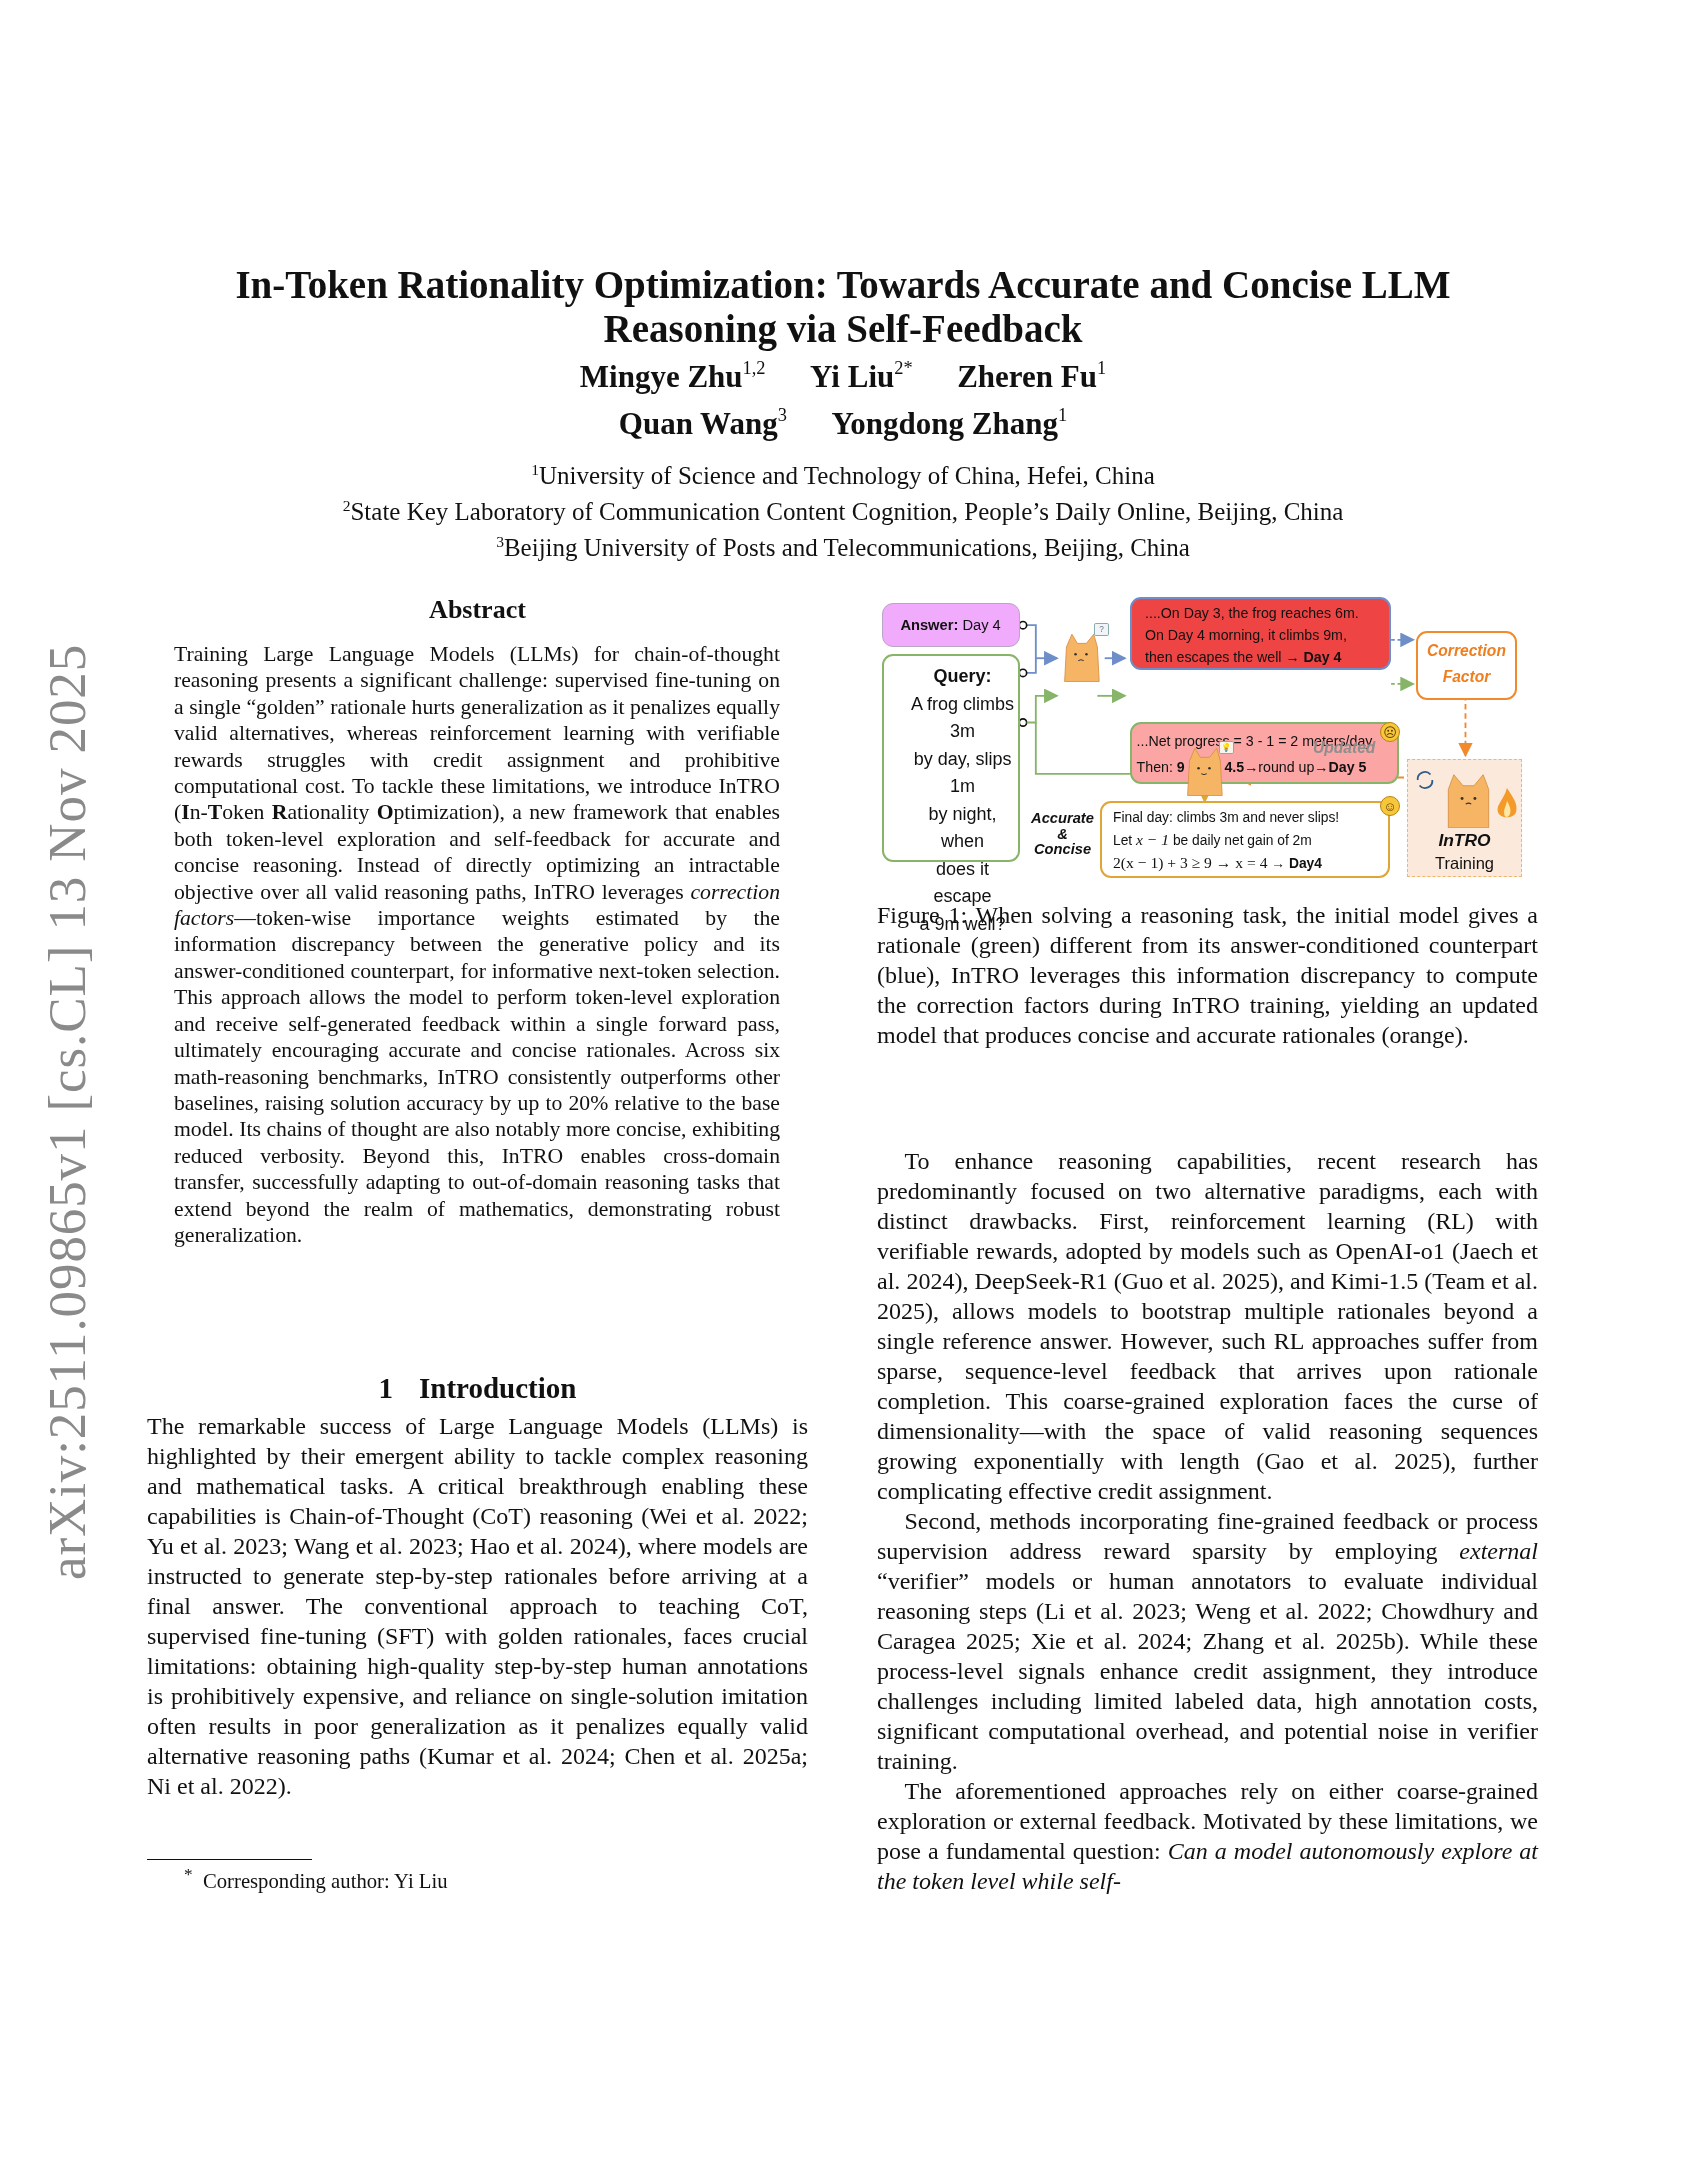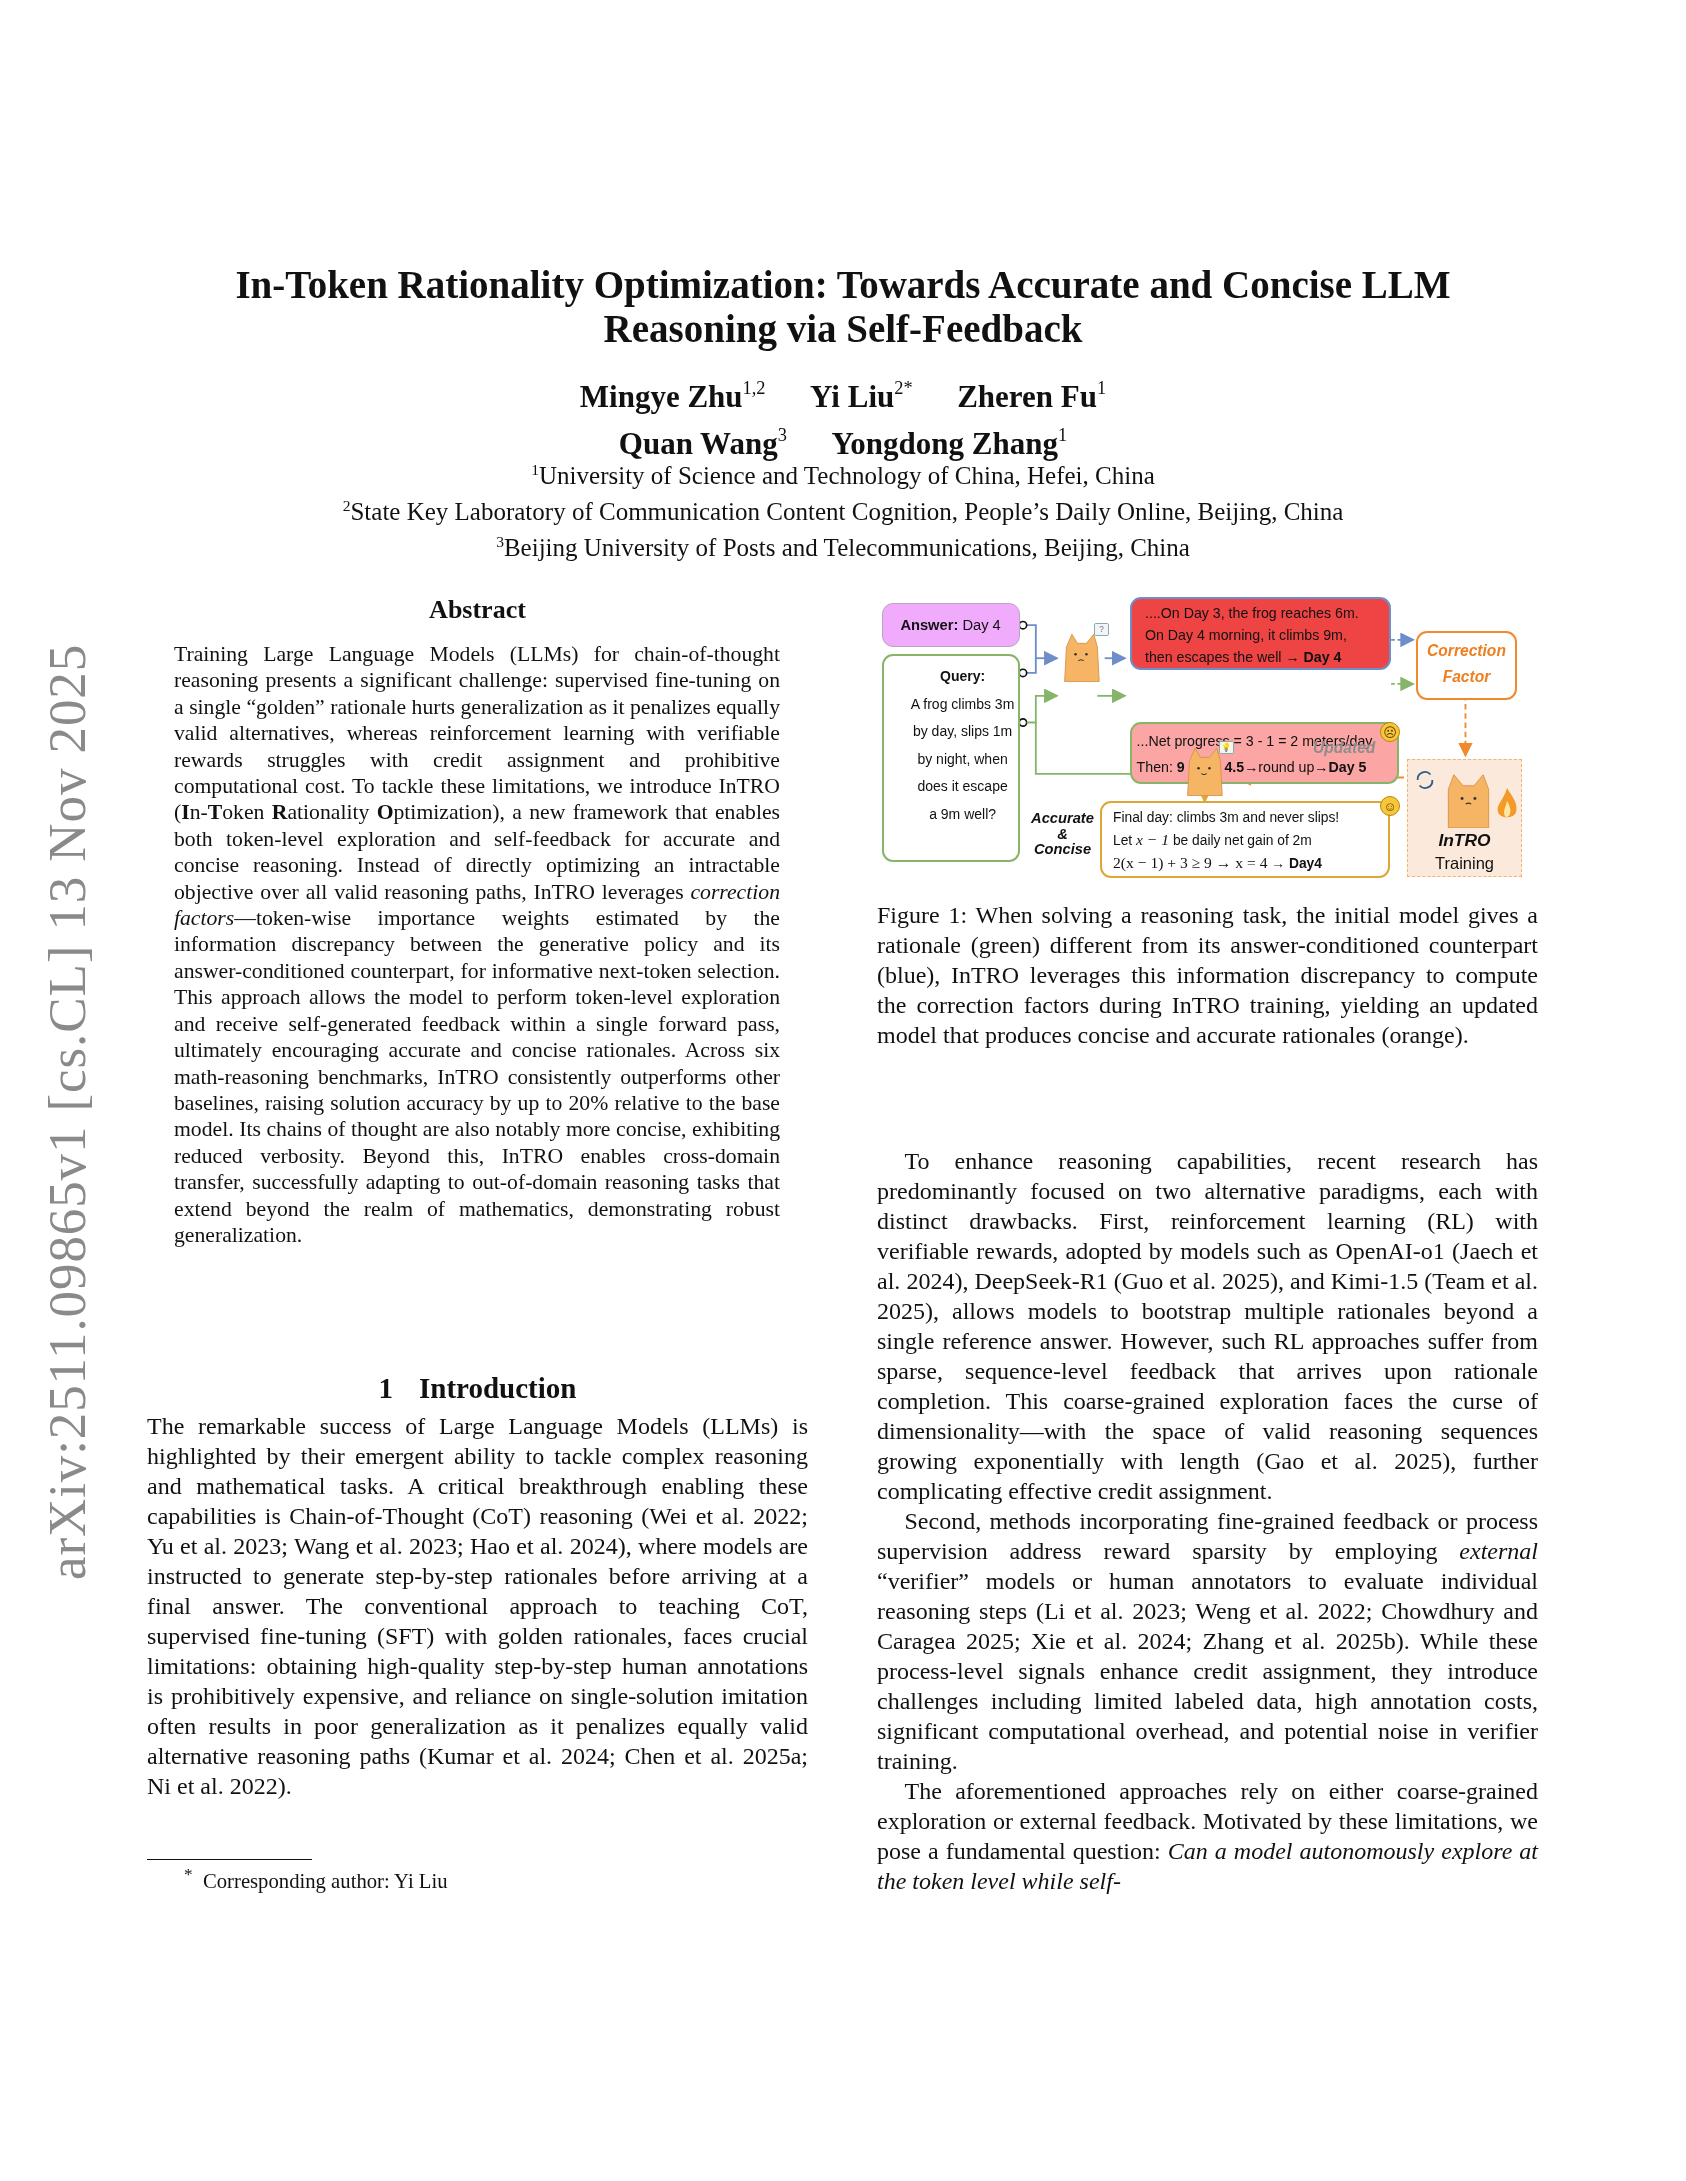--- a/index.html
+++ b/index.html
@@ -2,21 +2,21 @@
 <html style="font-size:14.7px"><head>
 <meta charset="utf-8">
 <style>
   html, body { margin:0; padding:0; background:#ffffff; }
   body { width:1686px; height:2182px; position:relative; overflow:hidden;
          font-family:"Liberation Serif", "DejaVu Serif", serif; color:#111; }
   .arxiv { position:absolute; left:37px; top:1580px; transform-origin:0 0; transform:rotate(-90deg);
            font-size:53px; color:#8a8a8a; letter-spacing:0.9px; white-space:nowrap; width:1010px; }
   .title { position:absolute; left:147px; width:1392px; top:263px; text-align:center;
            font-weight:bold; font-size:39px; line-height:44px; }
-  .authors { position:absolute; left:147px; width:1392px; top:369px; text-align:center;
+  .authors { position:absolute; left:147px; width:1392px; top:349px; text-align:center;
            font-weight:bold; font-size:31px; line-height:39px; }
   .authors .a { margin:0 18.4px; }
   .authors sup { font-weight:normal; font-size:18.4px; vertical-align:13px; }
   .affils { position:absolute; left:147px; width:1392px; top:455px; text-align:center;
            font-size:25px; line-height:30px; }
   .affils sup { font-size:15.6px; vertical-align:9.2px; }
   .col-left { position:absolute; left:147px; width:661px; }
   .col-right { position:absolute; left:877px; width:661px; }
   .abs-head { top:595px; text-align:center; font-weight:bold; font-size:26px; }
   .abs-body { left:174px; width:606px; top:641px; font-size:21.7px; line-height:26.4px; text-align:justify; hyphens:manual; }
@@ -32,21 +32,21 @@
   p { margin:0; }
   i, em { font-style:italic; }
 
   
   .fig { position:absolute; left:877px; top:592px; width:661px; height:275px;
          font-family:"Liberation Sans", "DejaVu Sans", sans-serif; }
   .box { position:absolute; border-radius:11px; box-sizing:border-box; }
   .answer-box { left:4.6px; top:11px; width:138px; height:44px; background:#f0abfc; border:1.8px solid #b8a6c4;
                 font-size:14.7px; display:flex; align-items:center; justify-content:center; }
   .query-box { left:4.6px; top:62px; width:138px; height:208px; border:2.3px solid #86b56a; background:#fff;
-               font-size:14px; text-align:center; line-height:27.5px; padding-top:7.3px;padding-left:24px; }
+               font-size:18px; text-align:center; line-height:27.5px; padding-top:7.3px;padding-left:24px; }
   .blue-box { left:253px; top:4.6px; width:261px; height:73px; border:2.3px solid #6d8ec8; background:#ef4444;
               font-size:14.2px; line-height:22px; padding:3.7px 0 0 13px; }
   .green-box { left:253px; top:85px; width:269px; height:62px; border:2.3px solid #86b56a; background:#fca5a5;
                font-size:14.2px; line-height:26px; padding:3.7px 0 0 4.6px;margin-top:45px; }
   .orange-box { left:223px; top:209px; width:290px; height:77px; border:2.3px solid #e0a534; background:#fff;
                 font-size:13.8px; line-height:22px; padding:3.7px 0 0 11px; }
   .cf-box { left:539px; top:39px; width:101px; height:69px; border:2.3px solid #f08a2d; background:#fff;
             color:#ef7e1f; font-weight:bold; font-style:italic; font-size:15.6px; text-align:center; line-height:26px; padding-top:4.6px; }
   .train-box { left:530px; top:167px; width:115px; height:118px; border:1.8px dashed #f2b56b; background:#fbeadc;
                border-radius:0; text-align:center; }

